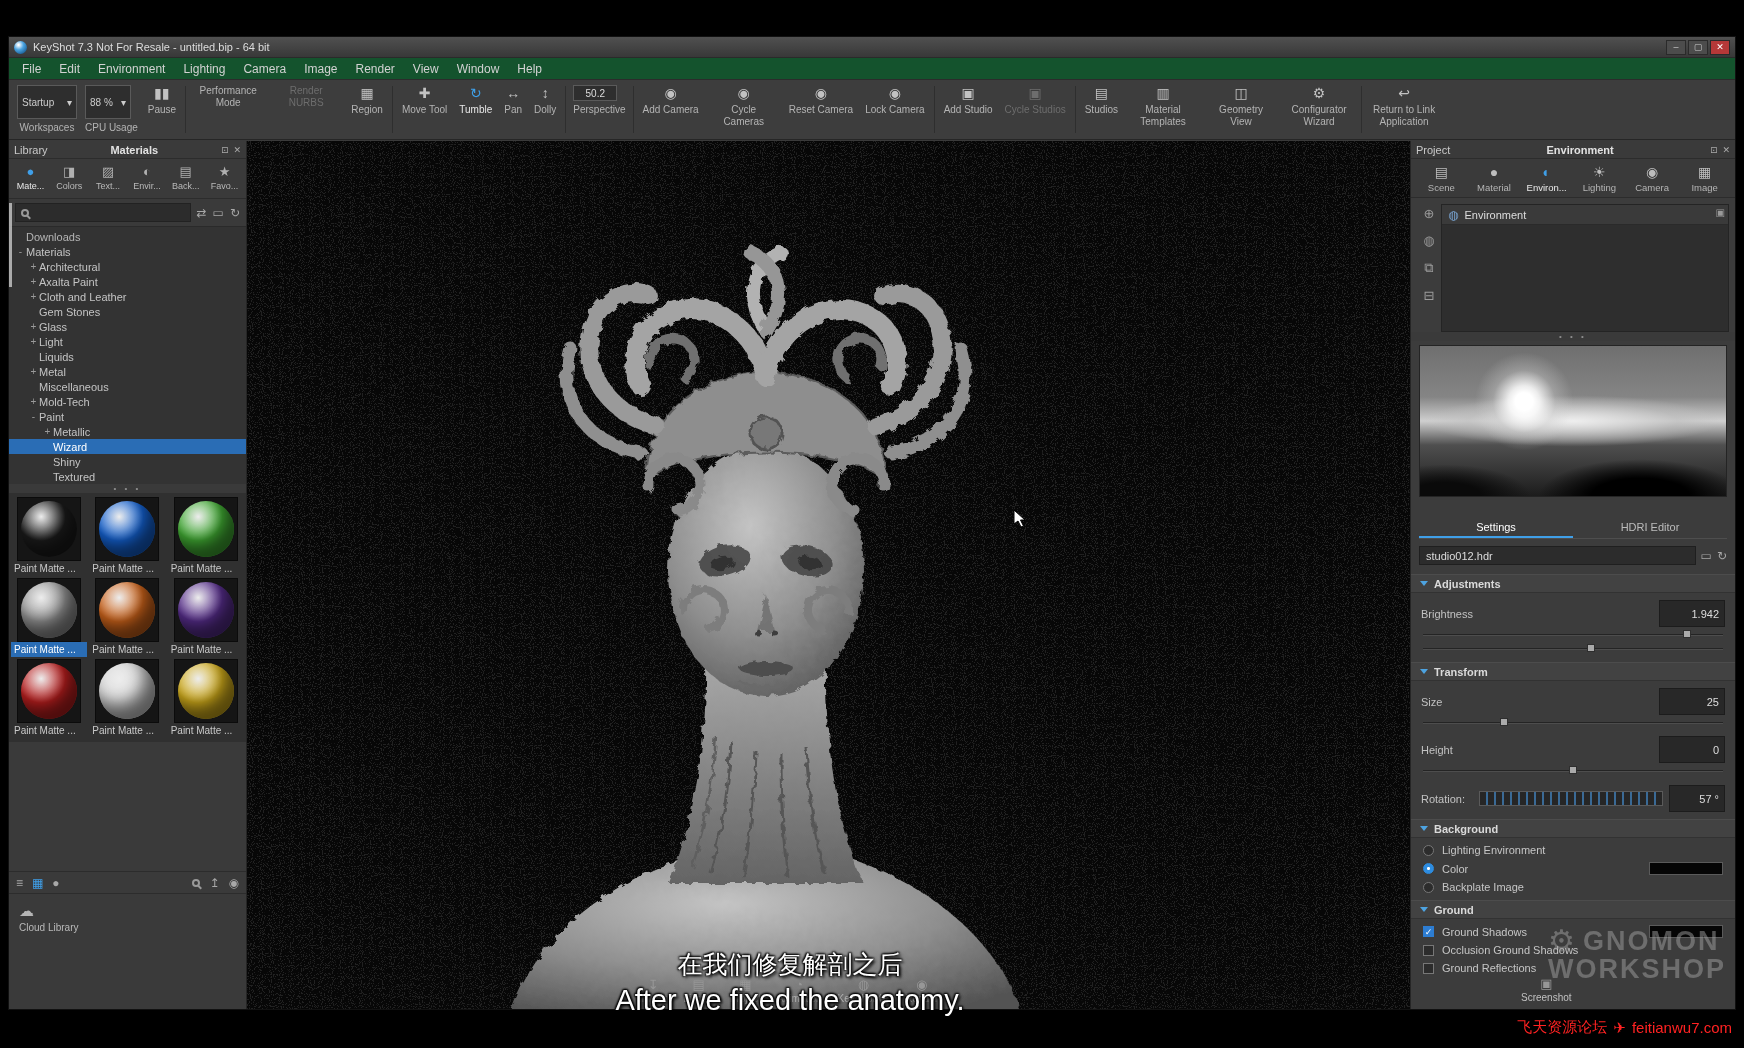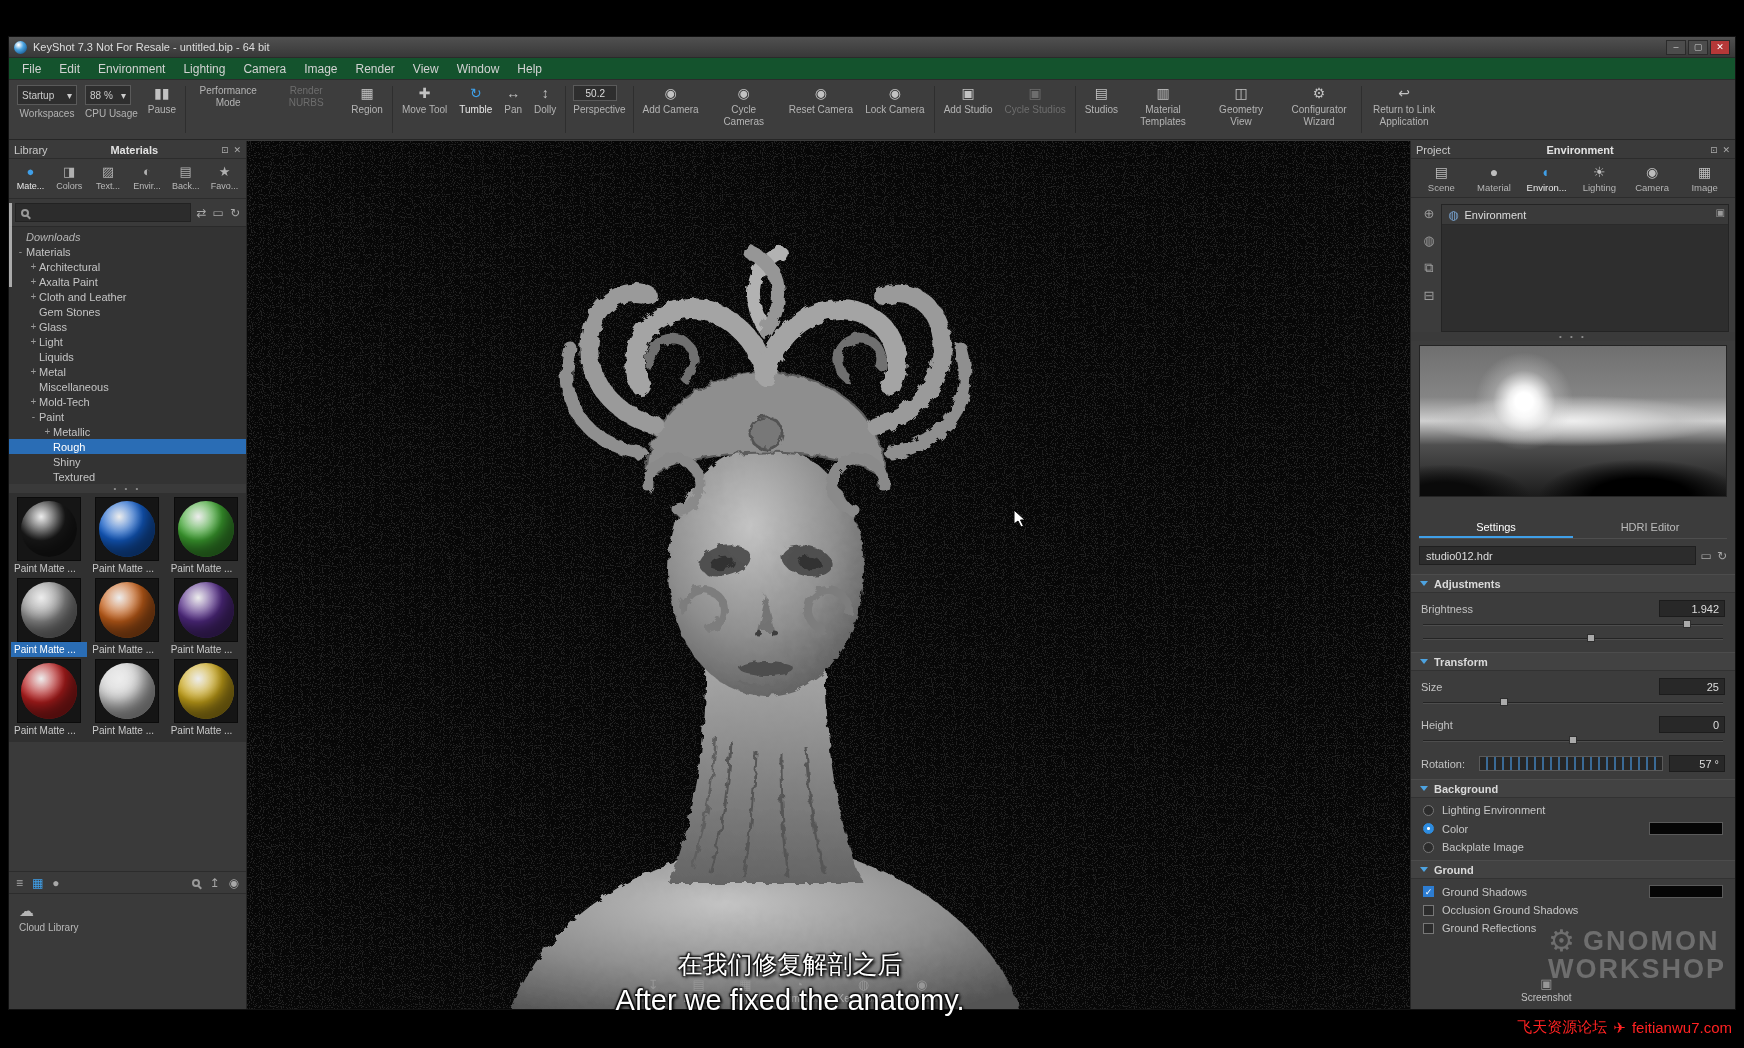--- a/index.html
+++ b/index.html
@@ -20,21 +20,21 @@
   .winbtn.close{background:#b63838;color:#fff}
 
   .menubar{height:22px;background:#14532d;display:flex;align-items:center;padding:0 4px;
       font-size:12px;color:#d2d2d2;border-bottom:1px solid #2c2c2c}
   .menu-item{padding:2px 9px}
 
   .toolbar{height:60px;background:#3d3d3d;border-bottom:1px solid #262626;display:flex;
       align-items:stretch;padding:1px 4px}
   .tcol{display:flex;flex-direction:column;justify-content:flex-start;gap:3px;padding:4px 4px 0}
   .tselect{width:60px;height:16px;background:#2e2e2e;border:1px solid #5a5a5a;font-size:10px;
-      color:#ccc;display:flex;align-items:center;justify-content:space-between;padding:9px 4px}
+      color:#ccc;display:flex;align-items:center;justify-content:space-between;padding:16px 4px}
   .tselect.small{width:46px}
   .tcol .under{font-size:10px;color:#b4b4b4;text-align:center}
   .tbtn{display:flex;flex-direction:column;align-items:center;gap:2px;padding:4px 6px 2px;
       max-width:78px;font-size:10px;color:#b4b4b4;text-align:center;line-height:1.15}
   .tbtn .ticon{font-size:14px;height:17px;color:#c2c2c2;line-height:17px}
   .tbtn.active .ticon{color:#3fa0e8}
   .tbtn.active{color:#e8e8e8}
   .tbtn.disabled,.tbtn.disabled .ticon{color:#6d6d6d}
   .tsep{width:1px;background:#2e2e2e;margin:5px 3px}
   .persp-box{width:44px;height:16px;background:#2e2e2e;border:1px solid #5a5a5a;font-size:10px;
@@ -60,21 +60,21 @@
   .searchbox{flex:1;height:19px;background:#2c2c2c;border:1px solid #222;display:flex;
       align-items:center;gap:4px;padding:0 5px}
   .mag{width:8px;height:8px;border:2px solid #999;border-radius:50%;position:relative;flex:none}
   .mag::after{content:"";position:absolute;width:5px;height:2px;background:#999;
       transform:rotate(45deg);right:-4px;bottom:-3px}
   .lsearch .ric{font-size:12px;color:#a8a8a8}
   .tree{height:258px;background:#333;border-top:1px solid #2a2a2a;padding-top:2px;overflow:hidden}
   .trow{height:15px;display:flex;align-items:center;font-size:11px;color:#c4c4c4;white-space:nowrap}
   .trow .exp{width:11px;text-align:center;color:#9a9a9a;font-size:10px;flex:none}
   .lvl0{padding-left:6px}.lvl1{padding-left:19px}.lvl2{padding-left:33px}
-  .trow.italic{font-style:italic;color:#b5b5b5}
+  .trow.italic{color:#b5b5b5}
   .trow.selected{background:#2a6db5;color:#fff}
   .dots{height:9px;text-align:center;color:#8e8e8e;font-size:8px;letter-spacing:3px;background:#3a3a3a;line-height:9px}
   .mats{background:#303030;padding:4px 2px;display:grid;grid-template-columns:repeat(3,1fr);gap:2px}
   .mcell{width:76px}
   .mtile{width:64px;height:64px;background:#151515;border:1px solid #0b0b0b;margin:0 auto;
       display:flex;align-items:center;justify-content:center}
   .msphere{width:56px;height:56px;border-radius:50%;
       background:radial-gradient(circle at 36% 28%,rgba(255,255,255,.92) 0%,var(--c) 45%);
       box-shadow:inset -10px -14px 16px rgba(0,0,0,.6)}
   .mlabel{font-size:10px;color:#c9c9c9;padding:2px 3px;white-space:nowrap;overflow:hidden}
@@ -129,21 +129,21 @@
   .filebox{flex:1;height:19px;background:#2c2c2c;border:1px solid #1f1f1f;font-size:11px;
       color:#ddd;display:flex;align-items:center;padding:0 6px}
   .filerow .fic{font-size:12px;color:#a8a8a8}
   .sec{margin-top:7px;border-top:1px solid #4c4c4c;border-bottom:1px solid #323232;background:#424242;
       height:19px;display:flex;align-items:center;gap:6px;padding:0 9px;font-weight:bold;
       font-size:11px;color:#dadada}
   .tri{width:0;height:0;border-left:4px solid transparent;border-right:4px solid transparent;
       border-top:5px solid #4da3e0}
   .frow{display:flex;align-items:center;justify-content:space-between;padding:7px 10px 0;
       font-size:11px;color:#c2c2c2}
-  .fval{width:66px;height:17px;background:#282828;border:1px solid #1c1c1c;color:#ddd;
+  .fval{width:66px;height:27px;background:#282828;border:1px solid #1c1c1c;color:#ddd;
       display:flex;align-items:center;justify-content:flex-end;padding:0 5px;font-size:11px}
   .slider{position:relative;height:13px;margin:1px 12px 0}
   .slider .track{position:absolute;left:0;right:0;top:6px;height:2px;background:#242424;
       border-bottom:1px solid #4d4d4d}
   .slider .handle{position:absolute;top:2px;width:8px;height:8px;background:#aaa;
       border:1px solid #2e2e2e;transform:translateX(-50%)}
   .rotrow{display:flex;align-items:center;justify-content:space-between;padding:8px 10px 0;
       font-size:11px;color:#c2c2c2;gap:6px}
   .rotbox{flex:1;height:15px;margin-left:8px;border:1px solid #5a5a5a;
       background:repeating-linear-gradient(90deg,#262626 0 6px,#3a6a96 6px 8px)}
@@ -402,21 +402,21 @@
         <div class="trow lvl1">
             <span class="exp">-</span>
             <span>Paint</span>
           </div>
         <div class="trow lvl2">
             <span class="exp">+</span>
             <span>Metallic</span>
           </div>
         <div class="trow lvl2 selected">
             <span class="exp"></span>
-            <span>Rough</span>
+            <span>Wizard</span>
           </div>
         <div class="trow lvl2">
             <span class="exp"></span>
             <span>Shiny</span>
           </div>
         <div class="trow lvl2">
             <span class="exp"></span>
             <span>Textured</span>
           </div>
       </div>

